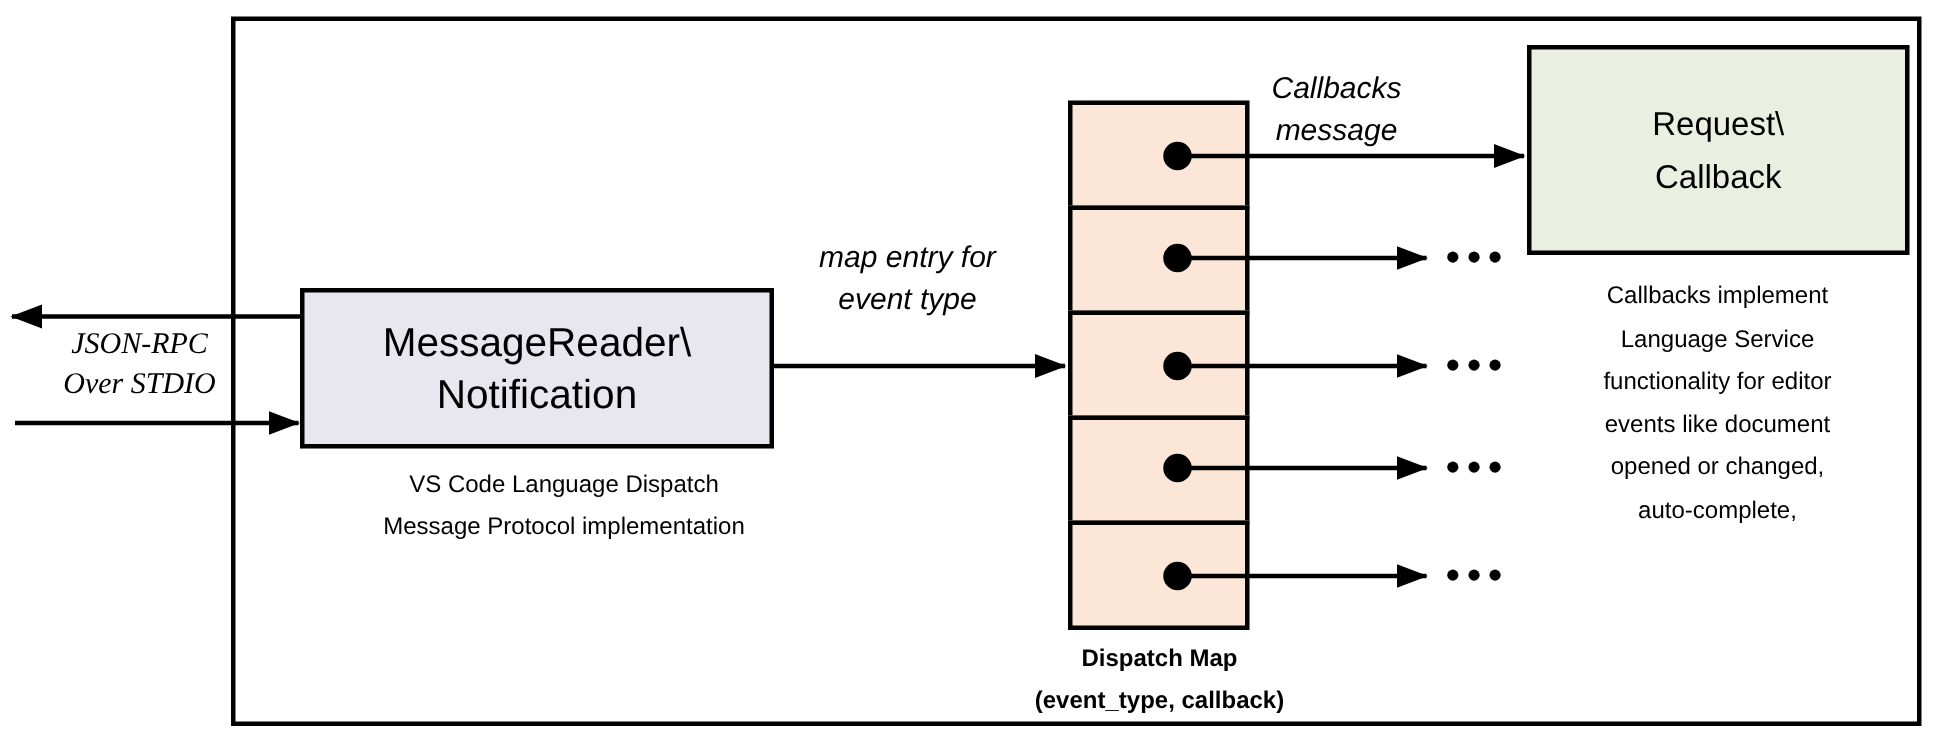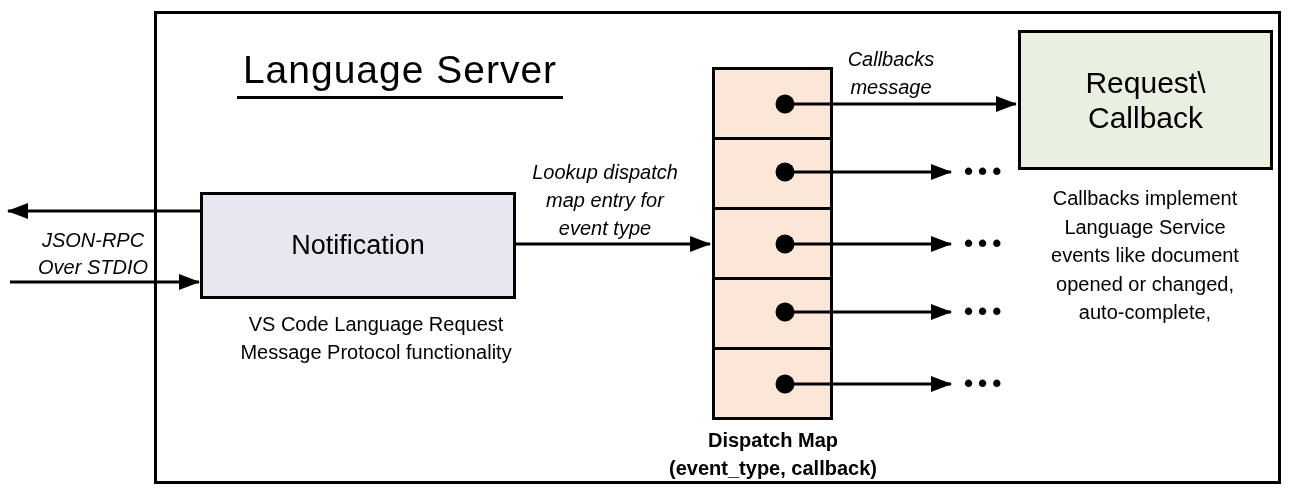--- a/index.html
+++ b/index.html
@@ -45,40 +45,40 @@
   }
   .reader-box {
     left: 200px; top: 192px;
     width: 316px; height: 107px;
     font-size: 27px;
     line-height: 35px;
   }
   .callback-box {
     left: 1018px; top: 30px;
     width: 255px; height: 140px;
-    font-size: 30px;
+    font-size: 22px;
     line-height: 35px;
   }
 
   .caption {
-    font-size: 20px;
+    font-size: 16px;
     line-height: 28px;
     text-align: center;
   }
   .reader-caption { left: 210px; top: 310px; width: 332px; }
   .map-caption    { left: 642px; top: 426px; width: 262px; font-weight: bold; }
   .callbacks-note { left: 1000px; top: 184px; width: 290px; line-height: 28.5px; }
 
   .flow-label {
     font-style: italic;
     font-size: 20px;
     line-height: 27px;
     text-align: center;
   }
-  .stdio-label      { left: 18px;  top: 227px; width: 150px; }
+  .stdio-label      { left: 18px;  top: 216px; width: 150px; font-family: Liberation Serif, serif; }
   .lookup-label     { left: 512px; top: 158px; width: 186px; line-height: 28px; }
   .dispatches-label { left: 815px; top: 45px;  width: 152px; line-height: 28px; }
 
   .dispatch-map { left: 712px; top: 67px; width: 121px; }
   .dispatch-cell {
     width: 121px; height: 73px;
     border: 3px solid #000;
     box-sizing: border-box;
   }
   .dispatch-cell + .dispatch-cell { margin-top: -3px; }
@@ -98,40 +98,37 @@
     pointer-events: none;
   }
 </style>
 </head>
 <body>
 
 <div class="canvas">
 
   <div class="abs outer-box"></div>
 
-  <div class="abs title">
-    <span class="underline">Language Server</span>
-  </div>
 
   <div class="abs flow-label stdio-label">
     <div>JSON-RPC</div>
     <div>Over STDIO</div>
   </div>
 
   <div class="abs node-box reader-box" style="background-color: rgb(232, 231, 239);">
+    <div>MessageReader\</div>
     <div>Notification</div>
   </div>
 
   <div class="abs caption reader-caption">
-    <div>VS Code Language Request</div>
-    <div>Message Protocol functionality</div>
+    <div>VS Code Language Dispatch</div>
+    <div>Message Protocol implementation</div>
   </div>
 
   <div class="abs flow-label lookup-label">
-    <div>Lookup dispatch</div>
     <div>map entry for</div>
     <div>event type</div>
   </div>
 
   <div class="abs dispatch-map">
     <div class="dispatch-cell" style="background-color: rgb(252, 230, 215);"></div>
     <div class="dispatch-cell" style="background-color: rgb(252, 230, 215);"></div>
     <div class="dispatch-cell" style="background-color: rgb(252, 230, 215);"></div>
     <div class="dispatch-cell" style="background-color: rgb(252, 230, 215);"></div>
     <div class="dispatch-cell" style="background-color: rgb(252, 230, 215);"></div>
@@ -148,20 +145,21 @@
   </div>
 
   <div class="abs node-box callback-box" style="background-color: rgb(233, 239, 225);">
     <div>Request\</div>
     <div>Callback</div>
   </div>
 
   <div class="abs caption callbacks-note">
     <div>Callbacks implement</div>
     <div>Language Service</div>
+    <div>functionality for editor</div>
     <div>events like document</div>
     <div>opened or changed,</div>
     <div>auto-complete,</div>
   </div>
 
   <span class="abs ellipsis" style="left:964px; top:158px;">•••</span>
   <span class="abs ellipsis" style="left:964px; top:230px;">•••</span>
   <span class="abs ellipsis" style="left:964px; top:298px;">•••</span>
   <span class="abs ellipsis" style="left:964px; top:370px;">•••</span>
 

